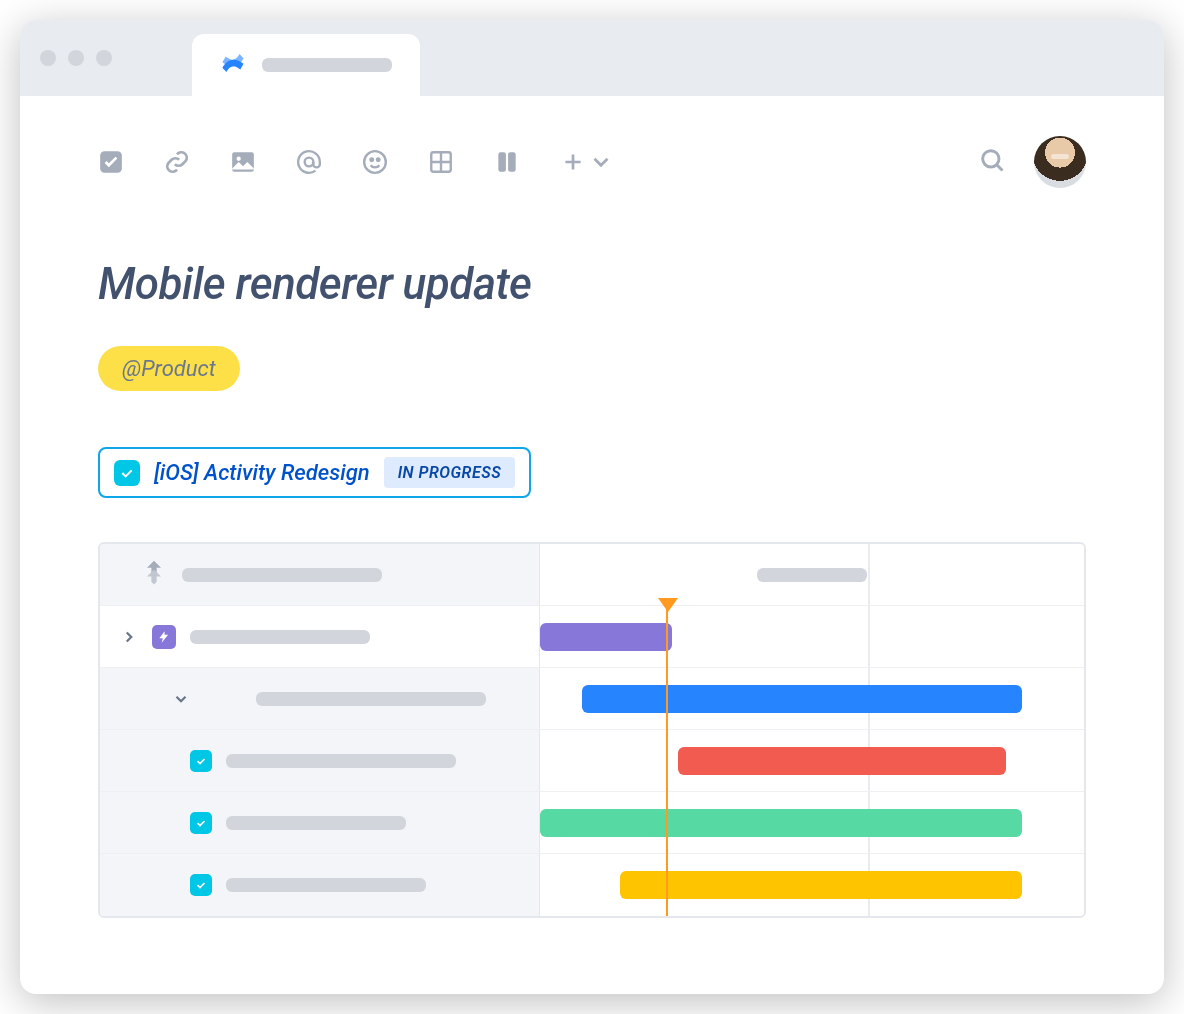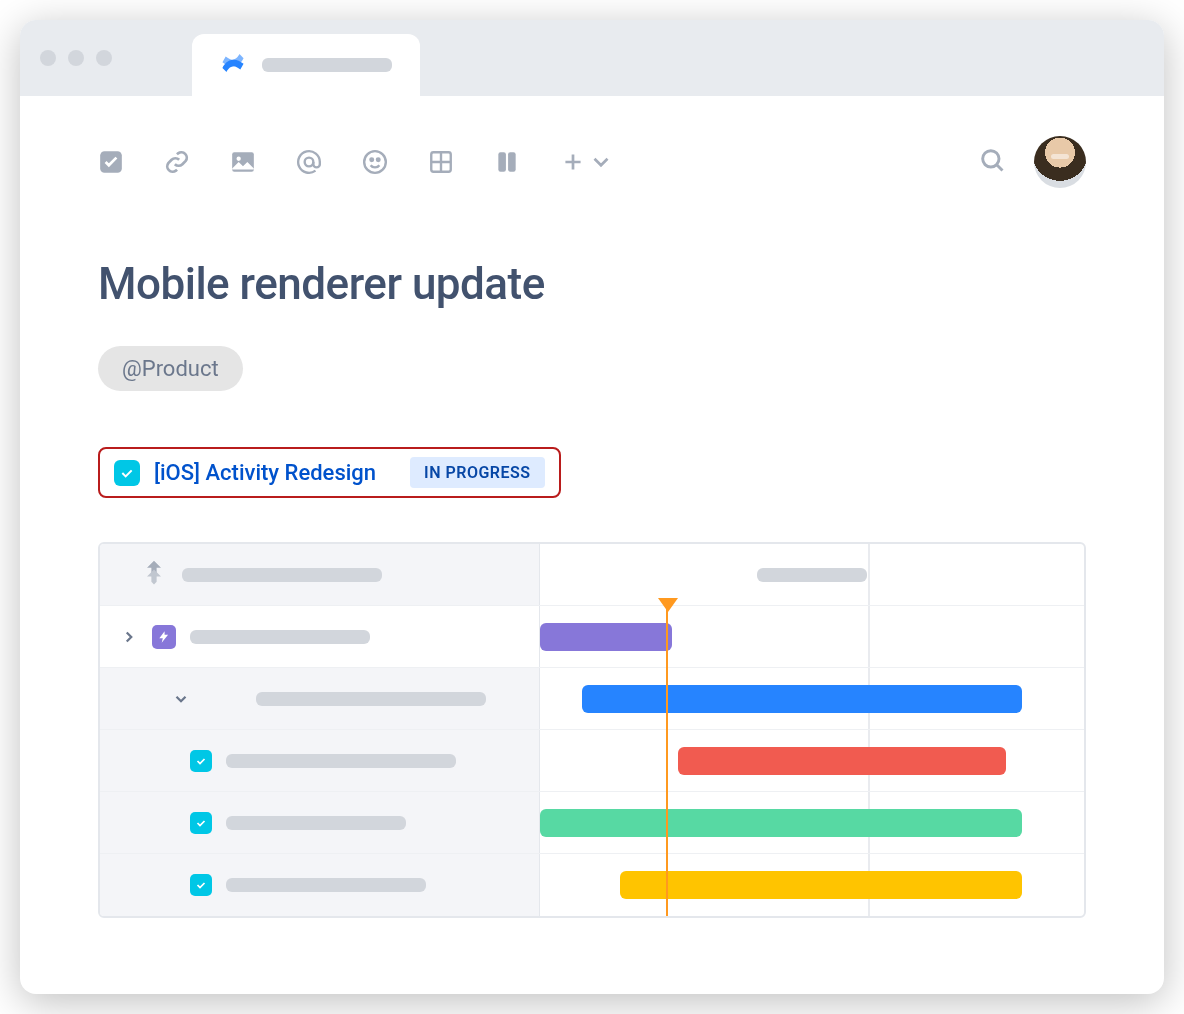--- a/index.html
+++ b/index.html
@@ -40,21 +40,21 @@
     height: 62px;
     padding: 0 28px;
     display: flex;
     align-items: center;
     gap: 16px;
   }
   .confluence-icon svg { width: 26px; height: 26px; }
   .tab .placeholder-bar {
     width: 130px; height: 14px; background: #d2d6dc; border-radius: 6px;
   }
-  .content { padding: 40px 78px 0 78px; position: relative; }
+  .content { padding: 40px 78px 0 78px; position: relative; font-style: italic; }
   .toolbar {
     display: flex;
     align-items: center;
     justify-content: space-between;
     margin-bottom: 70px;
   }
   .toolbar-left { display: flex; align-items: center; gap: 40px; }
   .tool-icon {
     color: #a5adba;
     display: flex; align-items: center; justify-content: center;
@@ -76,52 +76,51 @@
   }
   .page-title {
     font-size: 44px;
     font-weight: 500;
     color: #42526e;
     letter-spacing: -0.5px;
     margin-bottom: 36px;
   }
   .chips { display: flex; gap: 18px; margin-bottom: 56px; }
   .chip {
-    background: #e5e5e5;
+    background: #fde047;
     color: #6b778c;
     border-radius: 999px;
     padding: 10px 24px;
     font-size: 22px;
     cursor: pointer;
   }
   .ticket {
     display: inline-flex;
     align-items: center;
     gap: 14px;
-    border: 2px solid #b91c1c;
+    border: 2px solid #0ea5e9;
     border-radius: 8px;
     padding: 8px 14px;
     margin-bottom: 44px;
   }
   .ticket-check {
     width: 26px; height: 26px; border-radius: 6px;
     background: #00c7e6;
     display: flex; align-items: center; justify-content: center;
   }
   .ticket-check svg { width: 16px; height: 16px; stroke: #fff; stroke-width: 3; fill: none; }
   .ticket-title { color: #0052cc; font-size: 22px; font-weight: 500; }
   .ticket-status {
     background: #deebff;
     color: #0747a6;
     font-size: 16px;
     font-weight: 600;
     letter-spacing: 0.5px;
     padding: 6px 14px;
     border-radius: 4px;
-    margin-left: 20px;
   }
   .gantt {
     border: 2px solid #e4e7ec;
     border-radius: 6px;
     overflow: hidden;
     position: relative;
     background: #fff;
   }
   .gantt-row {
     display: flex;

